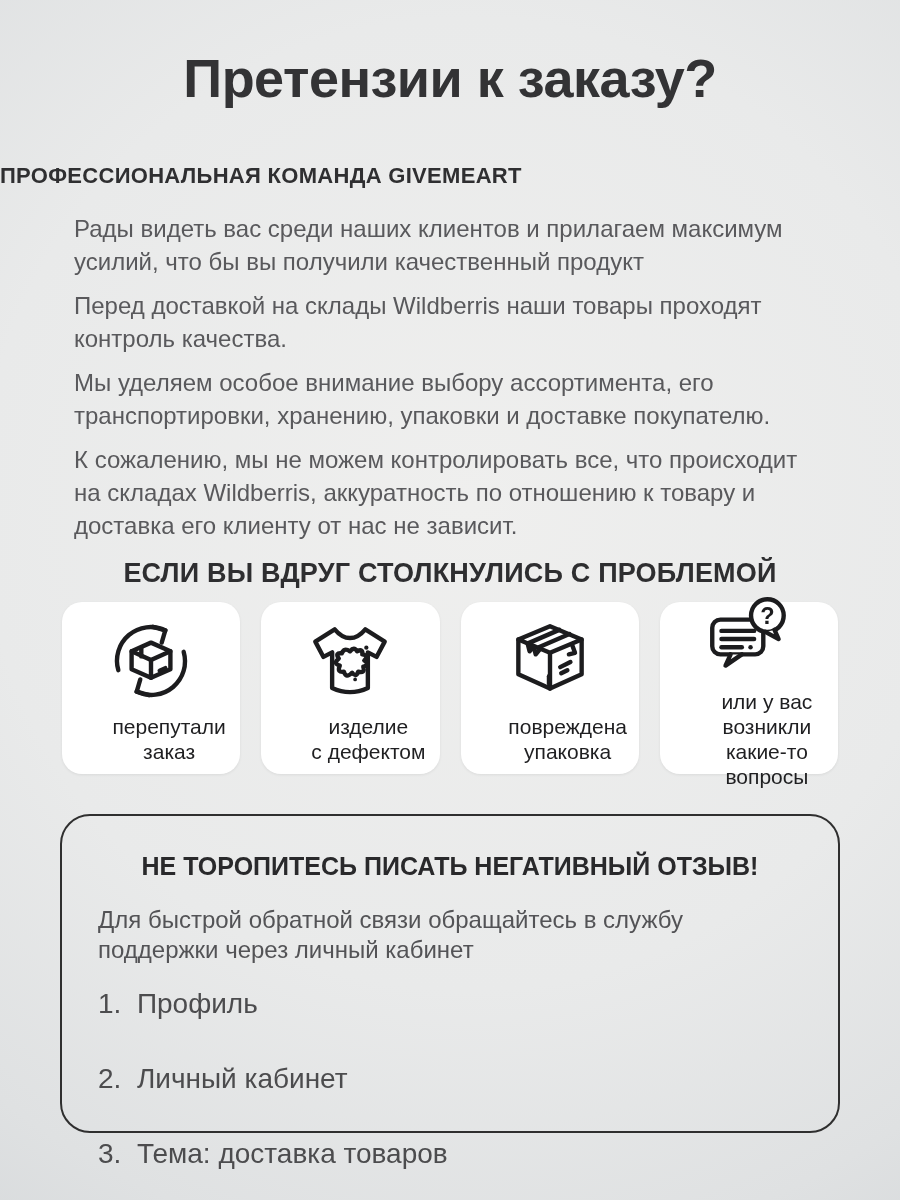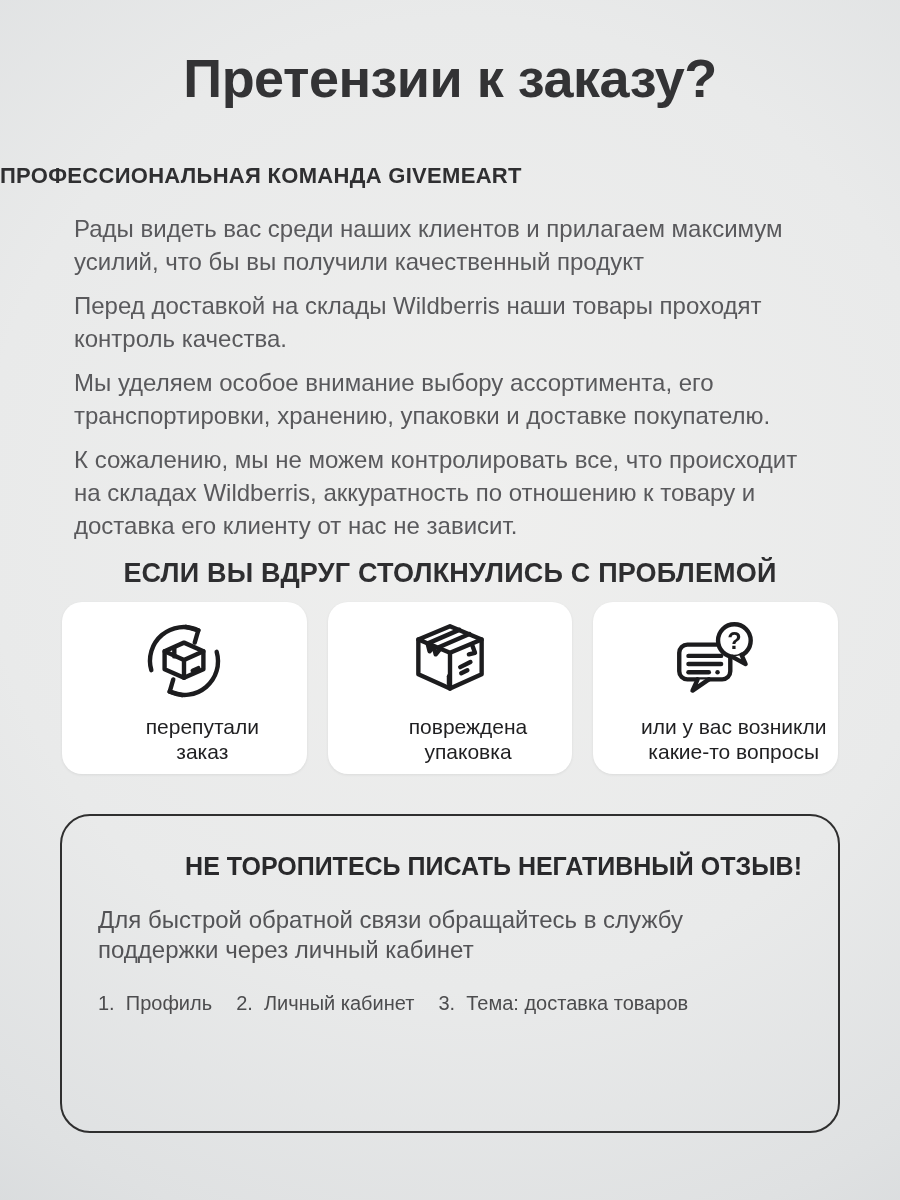--- a/index.html
+++ b/index.html
@@ -97,41 +97,42 @@
   }
   .note-box {
     margin: 40px 60px 0;
     height: 319px;
     border: 2px solid #2f2f2f;
     border-radius: 30px;
     padding: 36px 36px 30px;
   }
   .note-title {
     margin: 0;
-    text-align: right;
+    text-align: center;
     font-size: 25px;
     line-height: 29px;
     font-weight: bold;
     color: #29292b;
   }
   .note-body {
     margin: 24px 0 0;
     max-width: 620px;
     font-size: 24px;
     line-height: 30px;
     color: #535356;
     white-space: pre-line;
   }
   .steps {
     display: flex;
-    gap: 24px;
+    gap: 42px;
     margin-top: 22px;
-    font-size: 20px;
+    font-size: 28px;
     line-height: 33px;
     color: #4c4c4e;
+    flex-direction: column;
   }
   .step { white-space: pre; }
   .note-bottom {
     display: flex;
     align-items: center;
     justify-content: space-between;
     margin-top: 18px;
   }
   .review-hint {
     margin: 0;
@@ -186,20 +187,32 @@
           <path class="ln" d="M29 38.5 L29 56 L48 64.5 L48 47"></path>
           <path class="ln" d="M67 38.5 L67 56 L48 64.5"></path>
           <path class="ln" d="M38.5 35 L38.5 43.5"></path>
           <path class="ln" d="M56.5 57.5 L62 55"></path>
         </svg>
       </span>
       <div class="card-label">перепутали
 заказ</div>
     </div>
 
+    <div class="card">
+      <span class="icon">
+        <svg viewBox="0 0 96 96">
+          <path class="ln" d="M33 17 L14 29 L22 44 L30.5 39.5 L30.5 74.5 Q48 82.5 65.5 74.5 L65.5 39.5 L74 44 L82 29 L63 17 Q56 25.5 48 25.5 Q40 25.5 33 17 Z"></path>
+          <path class="ln" d="M48 38.5 Q52 33.5 55 38.5 Q61 35.5 60 41.5 Q67 42.5 62 47.5 Q68 51.5 61 53.5 Q63 60.5 56 58.5 Q54 64.5 50 59.5 Q44 65.5 42 58.5 Q35 59.5 38 52.5 Q31 50.5 37 45.5 Q33 39.5 40 40.5 Q42 34.5 48 38.5 Z"></path>
+          <circle class="dot" cx="64" cy="35" r="2.1"></circle>
+          <circle class="dot" cx="53" cy="66" r="1.8"></circle>
+        </svg>
+      </span>
+      <div class="card-label">изделие
+с дефектом</div>
+    </div>
 
     <div class="card">
       <span class="icon">
         <svg viewBox="0 0 96 96">
           <path class="ln" d="M48 14 L79 27 L48 40 L17 27 Z"></path>
           <path class="ln" d="M57 17.5 L27 30.5"></path>
           <path class="ln" d="M67 21.5 L37 34.5"></path>
           <path class="ln" d="M17 27 L17 61 L48 75 L48 40"></path>
           <path class="ln" d="M79 27 L79 61 L48 75"></path>
           <path class="ln" d="M26 30.5 L28 38.5 L32 33.5 L34 41.5 L38 36.5"></path>

